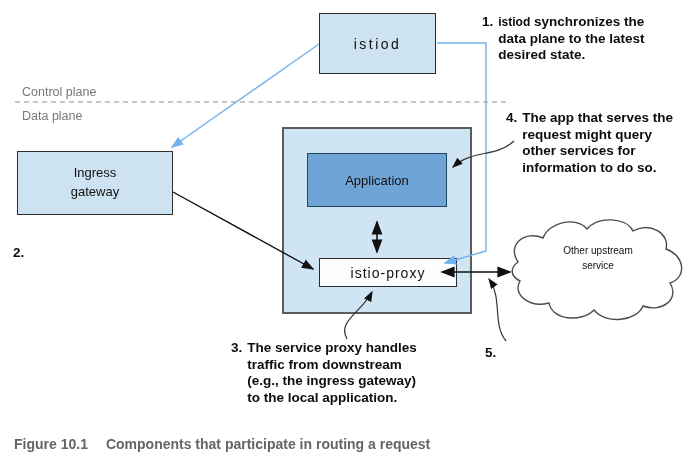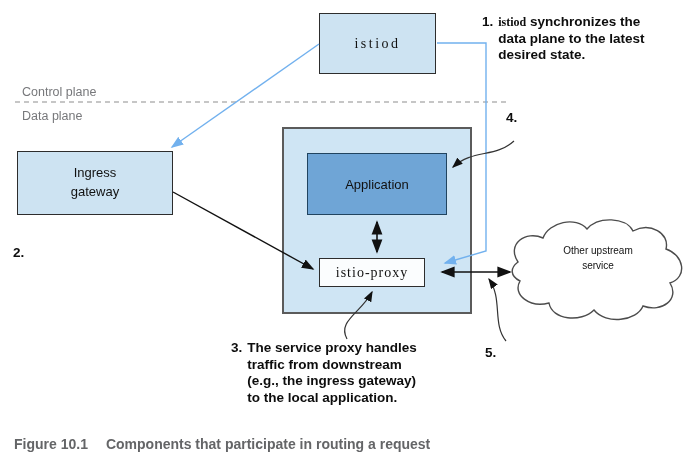--- a/index.html
+++ b/index.html
@@ -1,29 +1,29 @@
 <!DOCTYPE html>
 <html><head>
 <meta charset="utf-8">
 <style>
   html,body{margin:0;padding:0;background:#fff;}
   .canvas{position:relative;width:690px;height:463px;background:#fff;overflow:hidden;
           font-family:"Liberation Sans",sans-serif;}
   .box{position:absolute;display:flex;align-items:center;justify-content:center;
        text-align:center;box-sizing:border-box;color:#111;}
-  .mono{font-family:Liberation Serif, serif;}
+  .mono{font-family:Liberation Sans, sans-serif;}
   #box-istiod{left:319px;top:13px;width:117px;height:61px;background:#cde3f2;
        border:1.5px solid #2d2d2d;font-size:14px;letter-spacing:2.5px;}
   #box-ingress{left:17px;top:151px;width:156px;height:64px;background:#cde3f2;
        border:1.5px solid #2d2d2d;font-size:13px;line-height:1.45;white-space:pre-line;}
   #box-pod{left:282px;top:127px;width:190px;height:187px;background:#cfe5f4;
        border:2px solid #5b5b5b;}
-  #box-app{left:307px;top:153px;width:140px;height:62px;background:#6fa5d6;
+  #box-app{left:307px;top:153px;width:140px;height:54px;background:#6fa5d6;
        border:1.5px solid #21445f;font-size:13px;}
-  #box-proxy{left:319px;top:258px;width:106px;height:29px;background:#fbfdfe;
+  #box-proxy{left:319px;top:258px;width:138px;height:29px;background:#fbfdfe;
        border:1.5px solid #2d2d2d;font-size:14px;letter-spacing:1px;}
   #cloud-label{left:528px;top:243px;width:140px;background:transparent;border:none;
        font-size:10px;line-height:1.5;white-space:pre-line;z-index:6;}
   .plane-label{position:absolute;color:#77787b;font-size:12.5px;}
   #plane-control{left:22px;top:85px;}
   #plane-data{left:22px;top:109px;}
   .note{position:absolute;display:flex;gap:5px;color:#0d0d0d;
         font-weight:bold;font-size:13.5px;line-height:16.5px;}
   .note .body{white-space:pre-line;}
   .note .mono{font-size:12px;font-weight:bold;}
@@ -65,20 +65,24 @@
   </div>
   <div class="note" id="note3">
     <span class="num">3.</span>
     <span class="body">The service proxy handles
 traffic from downstream
 (e.g., the ingress gateway)
 to the local application.</span>
   </div>
   <div class="note" id="note4">
     <span class="num">4.</span>
+    <span class="body">The app that serves the
+request might query
+other services for
+information to do so.</span>
   </div>
   <div class="note" id="note5">
     <span class="num">5.</span>
   </div>
 
   <div id="caption">
     <span class="cap-label">Figure 10.1</span><span class="cap-text">Components that participate in routing a request</span>
   </div>
 
   <svg class="overlay" width="690" height="463" viewBox="0 0 690 463">

